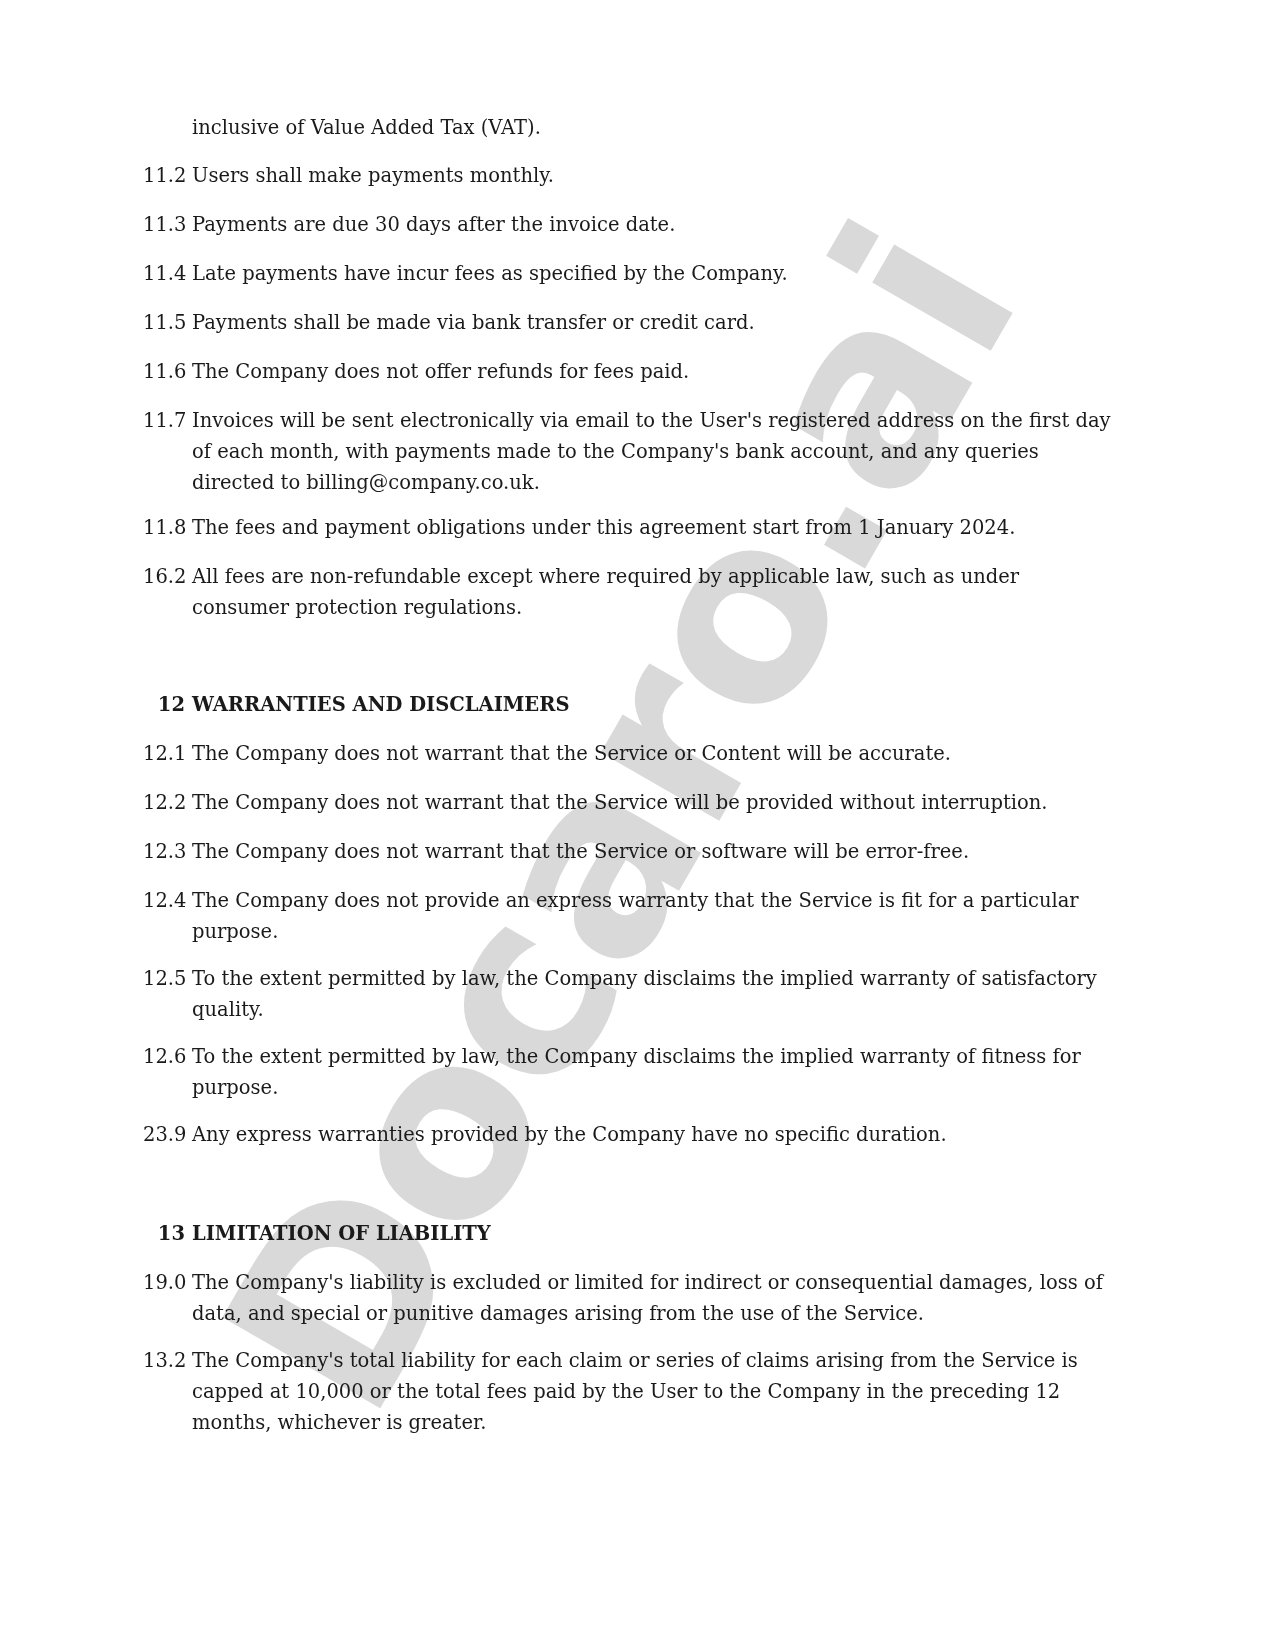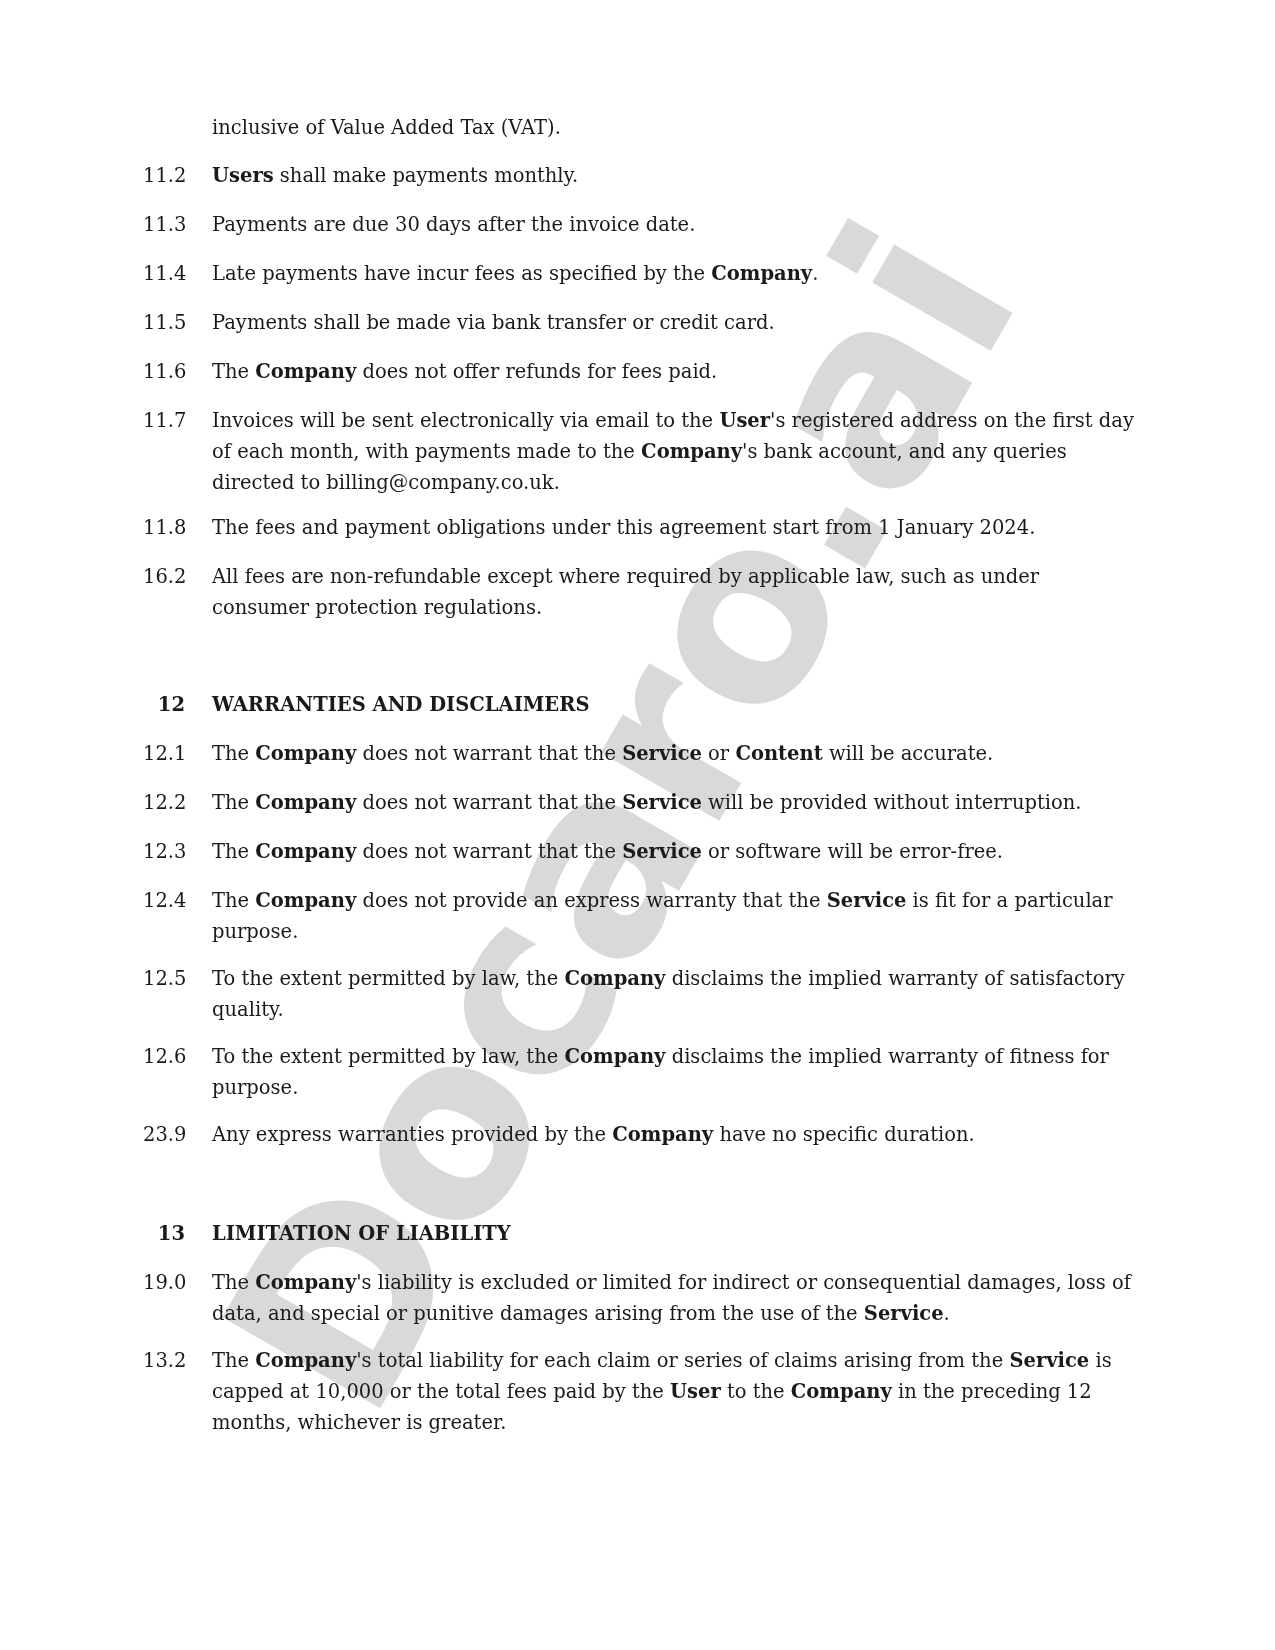--- a/index.html
+++ b/index.html
@@ -4,24 +4,24 @@
   <style>
     html, body { margin: 0; padding: 0; background: #ffffff; }
     body { width: 1275px; height: 1650px; position: relative; overflow: hidden;
       font-family: "DejaVu Serif", "Liberation Serif", serif; color: #1a1a1a; }
     .watermark { position: absolute; left: 620px; top: 820px; transform: translate(-50%, -50%) rotate(-60deg);
       font-family: "DejaVu Sans", "Liberation Sans", sans-serif; font-weight: bold; font-size: 250px;
       color: #d9d9d9; white-space: nowrap; letter-spacing: -4px; z-index: 0; user-select: none; }
     .page { position: absolute; left: 0; top: 0; width: 1275px; z-index: 1; }
     .para { position: absolute; left: 0; width: 1275px; font-size: 19.5px; line-height: 31px; }
     .num { position: absolute; left: 143px; width: 50px; }
-    .txt { position: absolute; left: 212px; width: 930px; }
+    .txt { position: absolute; left: 192px; width: 930px; }
     .heading { font-weight: bold; }
     .heading .num { left: 143px; width: 42px; text-align: right; }
-    b { font-weight: bold; }
+    b { font-weight: normal; }
   </style>
 </head>
 <body>
 
 <div class="watermark">Docaro.ai</div>
 
 <div class="page">
 
   <div class="para" style="top:112px">
     <span class="txt">inclusive of Value Added Tax (VAT).</span>

